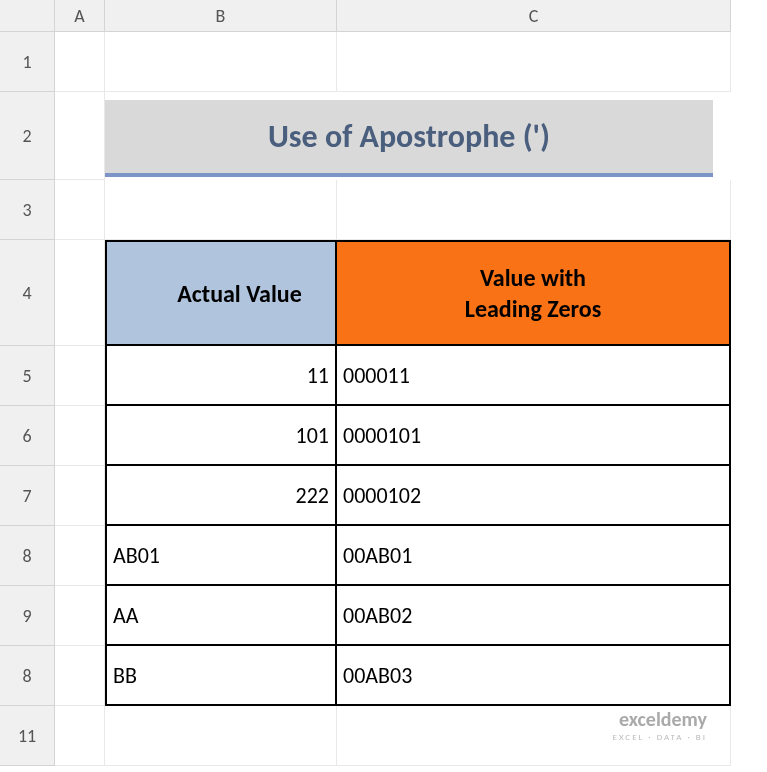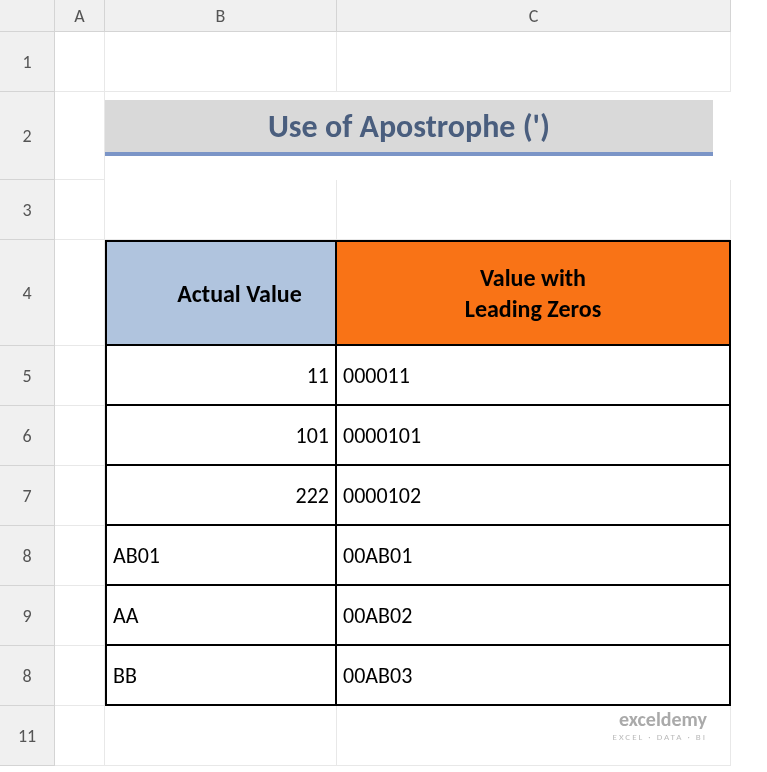--- a/index.html
+++ b/index.html
@@ -58,21 +58,21 @@
       grid-column: 3 / 5;
       background: #d9d9d9;
       border-bottom: 4px solid #7b95c7;
       display: flex;
       align-items: center;
       justify-content: center;
       font-size: 32px;
       font-weight: bold;
       color: #4a5e7e;
       margin: 8px 18px 8px 0;
-      height: 56px;
+      height: 77px;
     }
     .header-actual {
       background: #b0c4de;
       border: 2px solid #000;
       display: flex;
       align-items: center;
       justify-content: center;
       font-size: 24px;
       font-weight: bold;
       color: #000;

